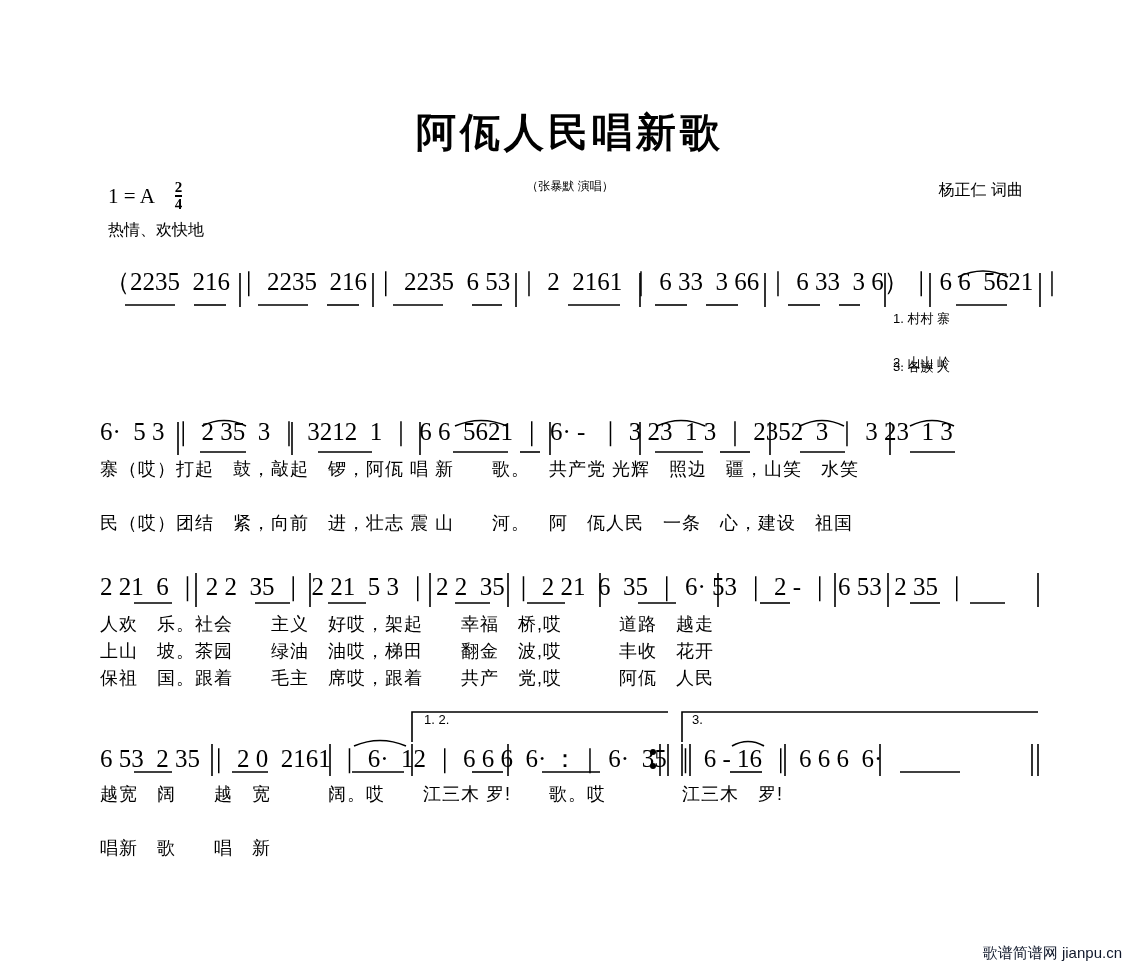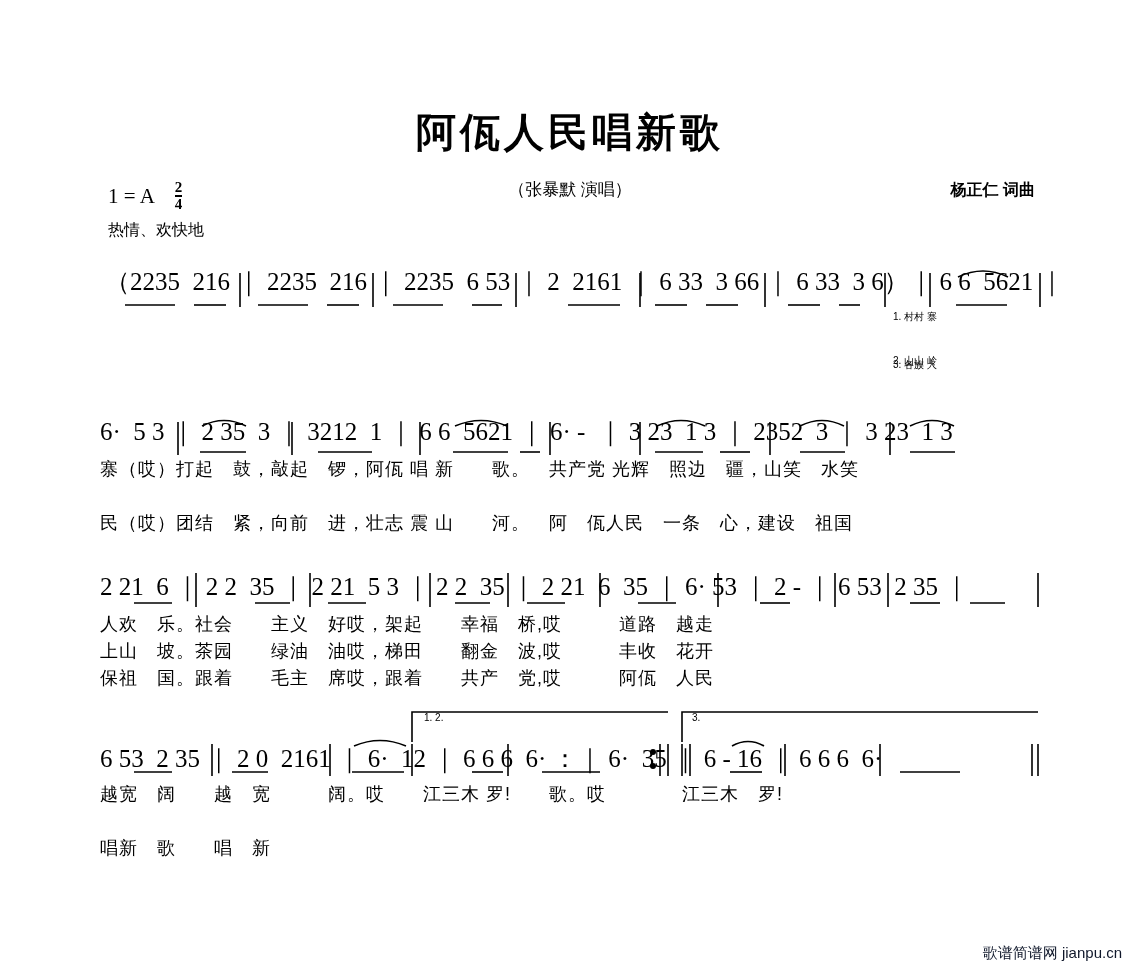--- a/index.html
+++ b/index.html
@@ -15,25 +15,25 @@
 
   
   .title{
     position:absolute;left:0;top:105px;width:1140px;text-align:center;
     font-family:"DejaVu Serif", serif;
     font-size:40px;font-weight:bold;letter-spacing:4px;
   }
   .subtitle{
     position:absolute;left:0;top:178px;width:1140px;text-align:center;
     font-family:"Liberation Sans", sans-serif;
-    font-size:17px;
+    font-size:12px;
   }
   .composer{
-    position:absolute;right:105px;top:180px;
-    font-family:"Liberation Sans", sans-serif;font-size:16px;font-weight:bold;
+    position:absolute;right:117px;top:180px;
+    font-family:"Liberation Sans", sans-serif;font-size:16px;
   }
   .keysig{
     position:absolute;left:108px;top:180px;
     font-family:"Liberation Serif", serif;font-size:21px;
     display:flex;align-items:center;gap:20px;
   }
   .meter{display:inline-block;text-align:center;font-size:15px;line-height:1.0;font-weight:bold;}
   .meter .num{display:block;}
   .meter .den{display:block;border-top:2px solid #000;}
   .tempo{
@@ -52,21 +52,21 @@
   .lyr{
     position:absolute;
     font-family:"Liberation Sans", sans-serif;
     font-size:18px;
     white-space:pre;
     letter-spacing:1px;
   }
   .verse-num{
     position:absolute;
     font-family:"Liberation Sans", sans-serif;
-    font-size:10px;
+    font-size:13px;
   }
   .credit{
     position:absolute;right:18px;bottom:14px;
     font-family:"Liberation Sans", sans-serif;font-size:15px;color:#0f172a;
   }
 </style>
 </head>
 <body>
 
 <div class="sheet">

